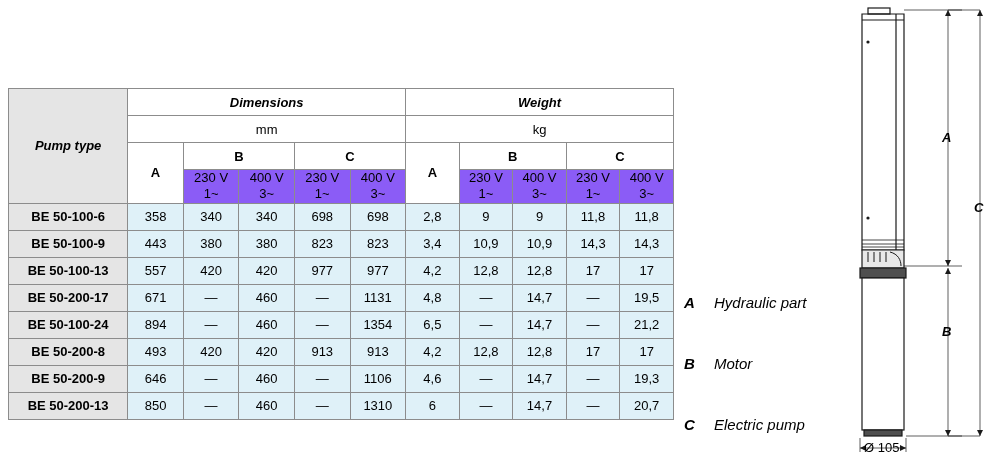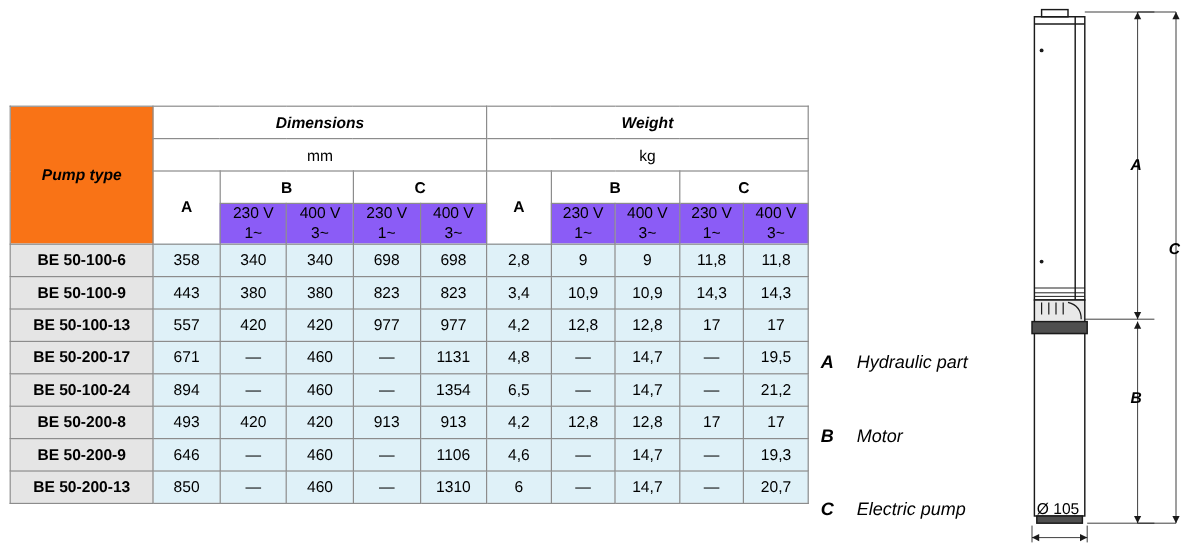--- a/index.html
+++ b/index.html
@@ -52,21 +52,21 @@
     font-size: 14px;
     background: #ffffff;
   }
   .hdr-volt {
     font-size: 11.5px;
     font-weight: normal;
     line-height: 1.25;
     background: #8b5cf6;
   }
   .pump-head {
-    background: #f97316;
+    background: #e5e5e5;
     color: #ffffff;
     font-style: italic;
     font-weight: bold;
     font-size: 14.5px;
   }
   .pump-cell {
     background: #e5e5e5;
     color: #1573a8;
     font-weight: bold;
     font-size: 13.5px;
@@ -120,21 +120,21 @@
     font-size: 13px;
     font-style: italic;
     font-weight: bold;
     color: #000;
   }
   #label-A { left: 96px; top: 130px; }
   #label-B { left: 96px; top: 324px; }
   #label-C { left: 128px; top: 200px; }
   #label-dia {
     left: 18px;
-    top: 416px;
+    top: 440px;
     font-size: 13px;
     font-style: normal;
     font-weight: normal;
   }
 </style>
 </head>
 <body>
 
 <div id="table-wrap">
   <table class="spec">

